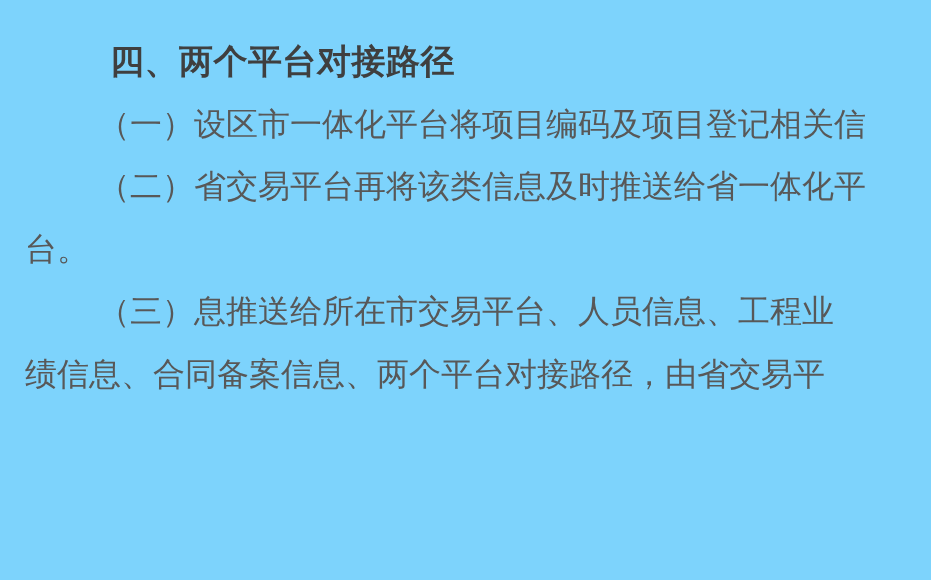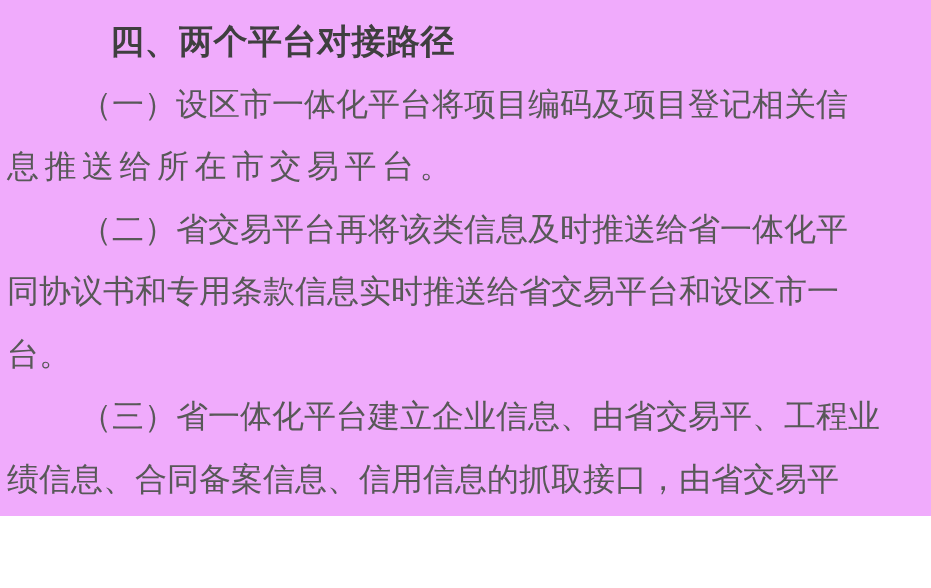--- a/index.html
+++ b/index.html
@@ -1,27 +1,27 @@
 <!DOCTYPE html>
 <html><head>
 <meta charset="utf-8">
 <style>
   * { margin: 0; padding: 0; box-sizing: border-box; }
   html, body { background: #ffffff; }
   .page {
     position: relative;
     width: 931px;
-    height: 516px;
-    background: #f0abfc;
+    height: 580px;
+    background: #7dd3fc;
     overflow: hidden;
-    padding-top: 10px;
+    padding-top: 30px;
     font-family: "DejaVu Serif", "Liberation Serif", serif;
   }
   .line {
-    margin-left: 7px;
+    margin-left: 25px;
     width: 880px;
     height: 62.5px;
     line-height: 62.5px;
     font-size: 32px;
     color: #585858;
     white-space: nowrap;
     text-rendering: optimizeLegibility;
   }
   
   .indent { text-indent: 73px; }
@@ -39,25 +39,23 @@
   }
 </style>
 </head>
 <body>
 
 <div class="page">
   <div class="line heading">四、两个平台对接路径</div>
 
   <div class="line indent j" style="letter-spacing: 0px;">（一）设区市一体化平台将项目编码及项目登记相关信</div>
 
-  <div class="line short">息推送给所在市交易平台。</div>
 
   <div class="line indent j" style="letter-spacing: 0px;">（二）省交易平台再将该类信息及时推送给省一体化平</div>
 
-  <div class="line j" style="letter-spacing: 0px;">同协议书和专用条款信息实时推送给省交易平台和设区市一</div>
 
 
   <div class="line">台。</div>
 
-  <div class="line indent j" style="letter-spacing: 0px;">（三）省一体化平台建立企业信息、由省交易平、工程业</div>
+  <div class="line indent j" style="letter-spacing: 0px;">（三）息推送给所在市交易平台、人员信息、工程业</div>
 
-  <div class="line j" style="letter-spacing: 0px;">绩信息、合同备案信息、信用信息的抓取接口，由省交易平</div>
+  <div class="line j" style="letter-spacing: 0px;">绩信息、合同备案信息、两个平台对接路径，由省交易平</div>
 </div>
 
 </body></html>

